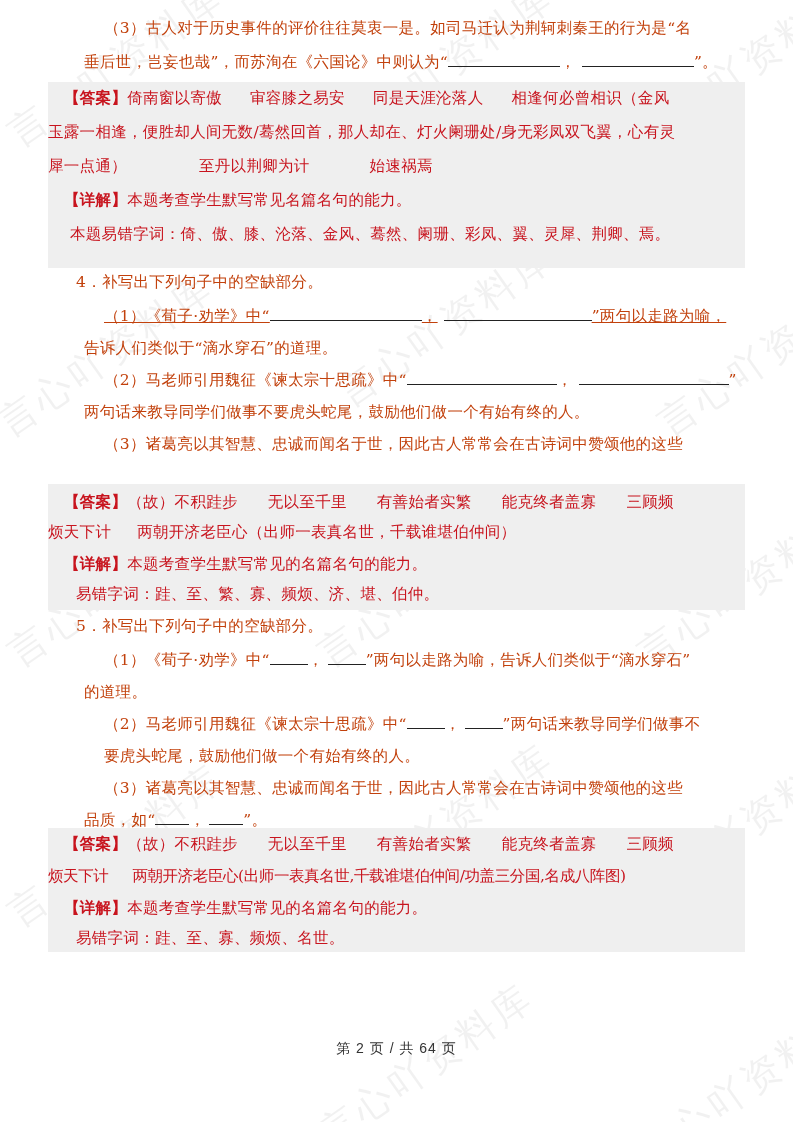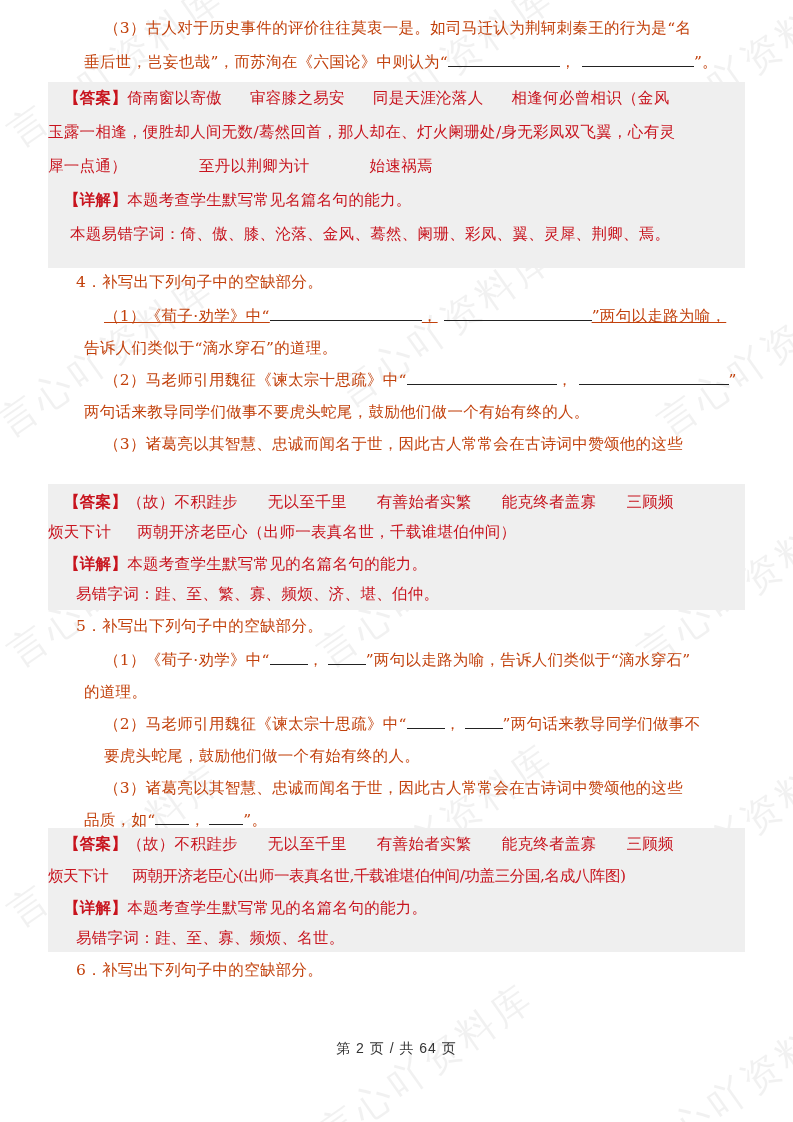--- a/index.html
+++ b/index.html
@@ -101,16 +101,15 @@
     <span class="tag">【答案】</span><span>（故）不积跬步</span><span class="sp" style="width:30px"></span><span>无以至千里</span><span class="sp" style="width:30px"></span><span>有善始者实繁</span><span class="sp" style="width:30px"></span><span>能克终者盖寡</span><span class="sp" style="width:30px"></span><span>三顾频</span>
   </div>
   <div class="line red" style="left:48px; top:866px; letter-spacing:-0.4px;">
     <span>烦天下计</span><span class="sp" style="width:24px"></span><span>两朝开济老臣心(出师一表真名世,千载谁堪伯仲间/功盖三分国,名成八阵图)</span>
   </div>
   <div class="line red" style="left:64px; top:898px;">
     <span class="tag">【详解】</span><span>本题考查学生默写常见的名篇名句的能力。</span>
   </div>
   <div class="line red" style="left:76px; top:928px;">易错字词：跬、至、寡、频烦、名世。</div>
 
-  <div class="line black" style="left:76px; top:960px;">6．补写出下列句子中的空缺部分。</div>
 
   <div class="footer">第 2 页 / 共 64 页</div>
 </div>
 
 </body></html>

